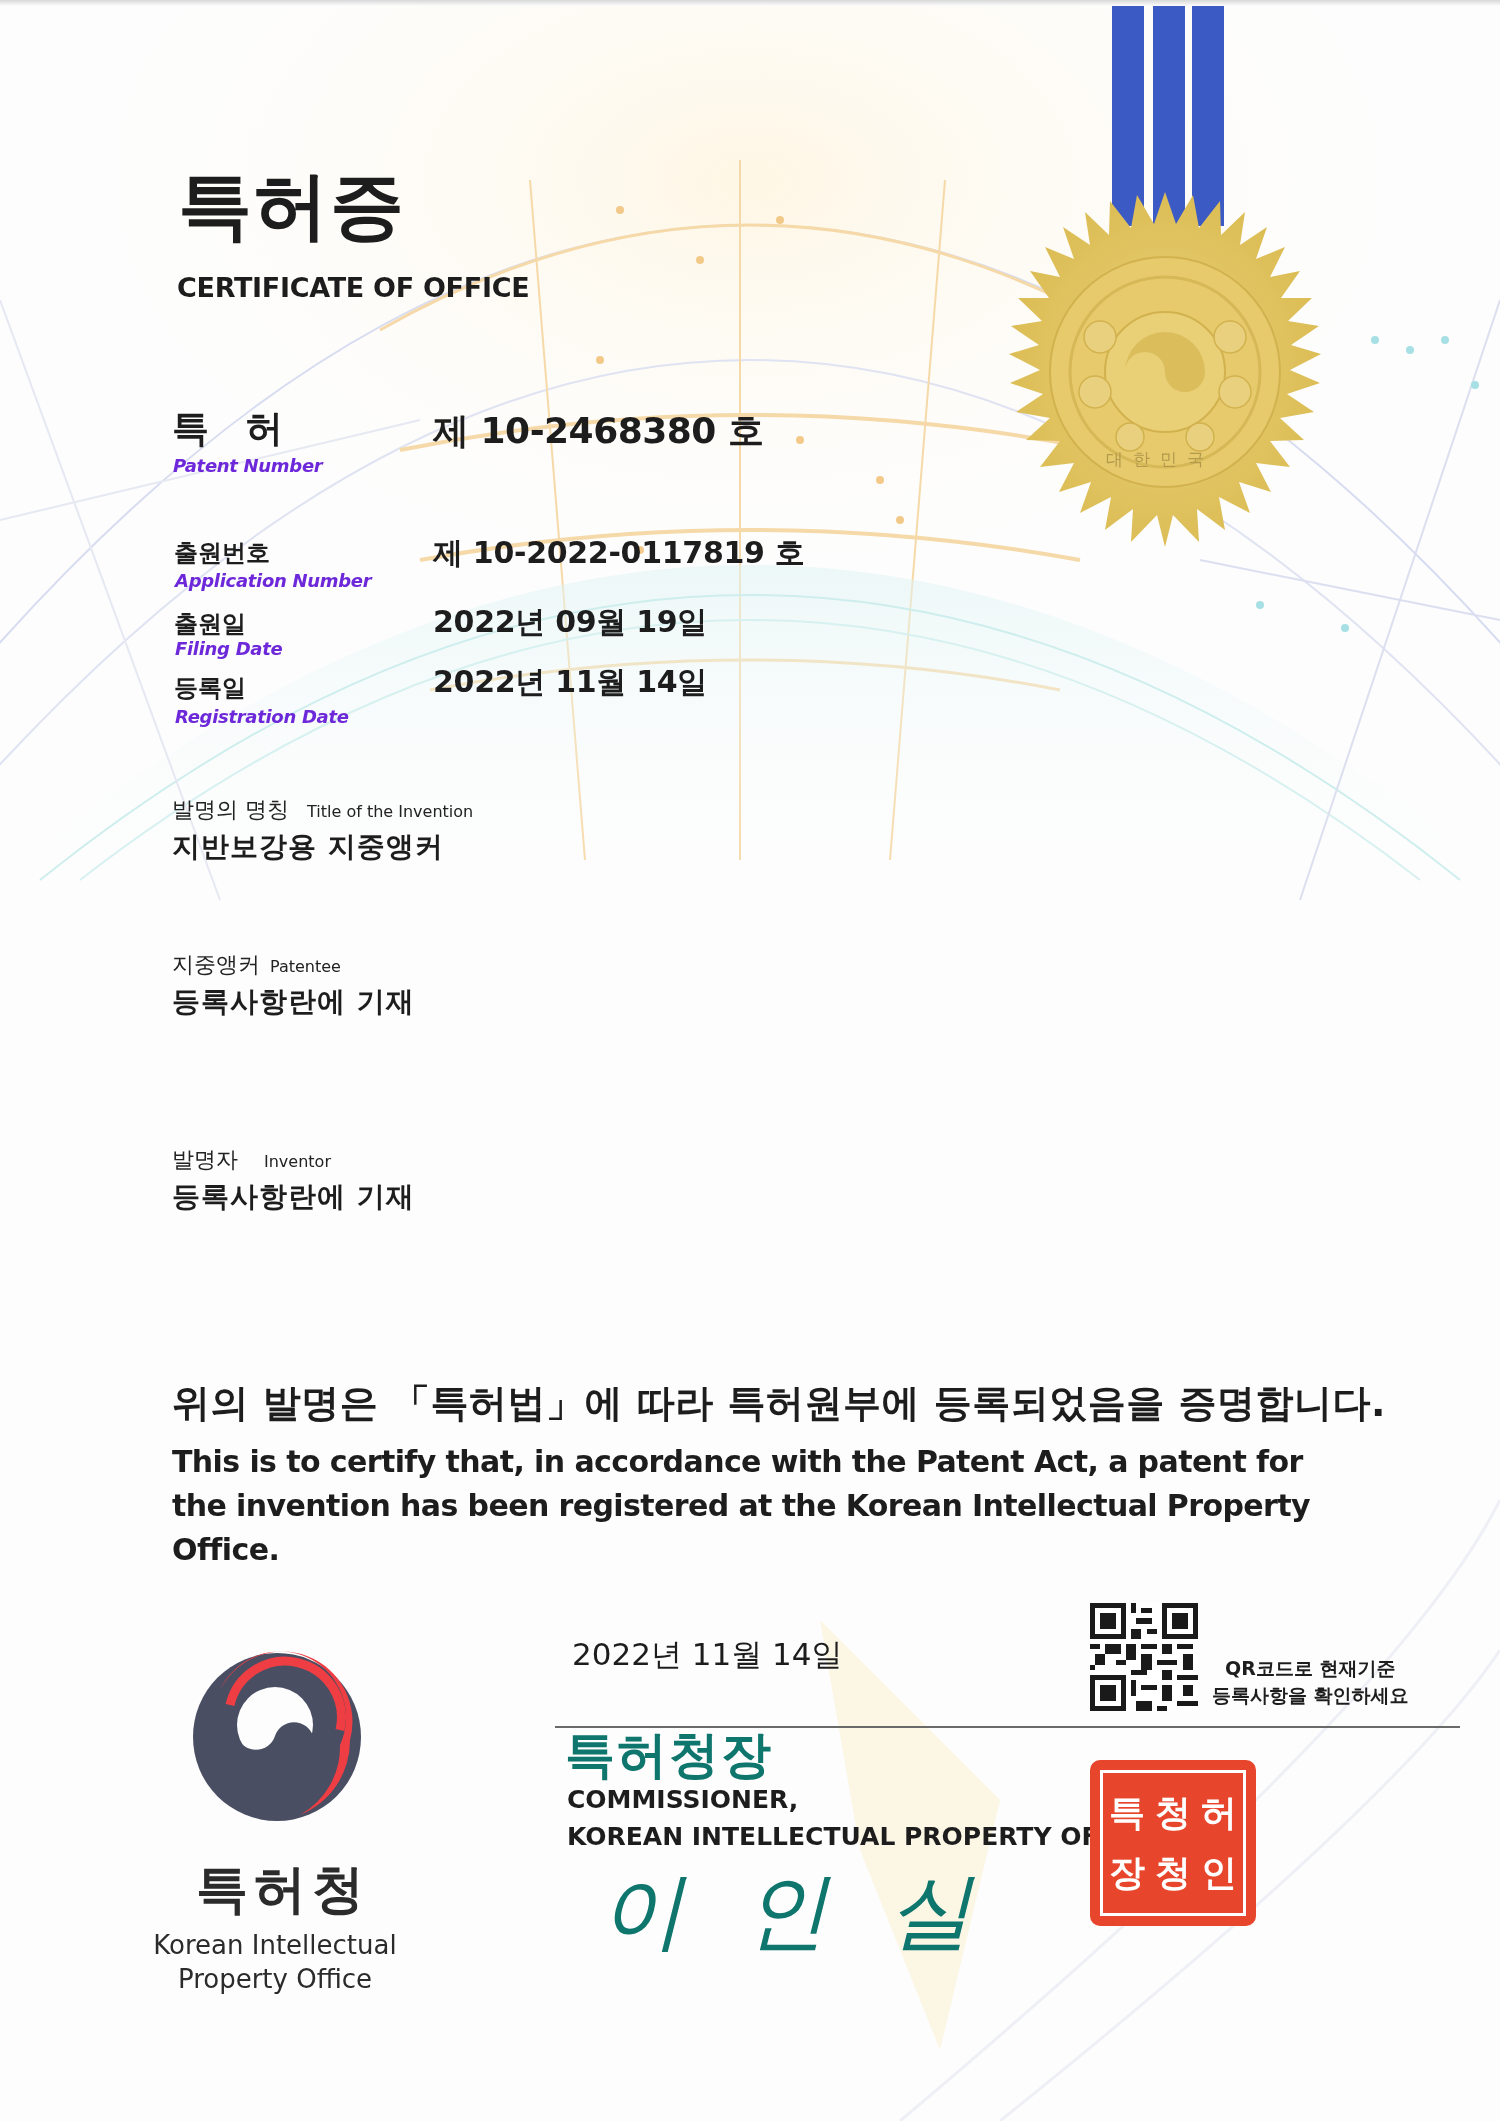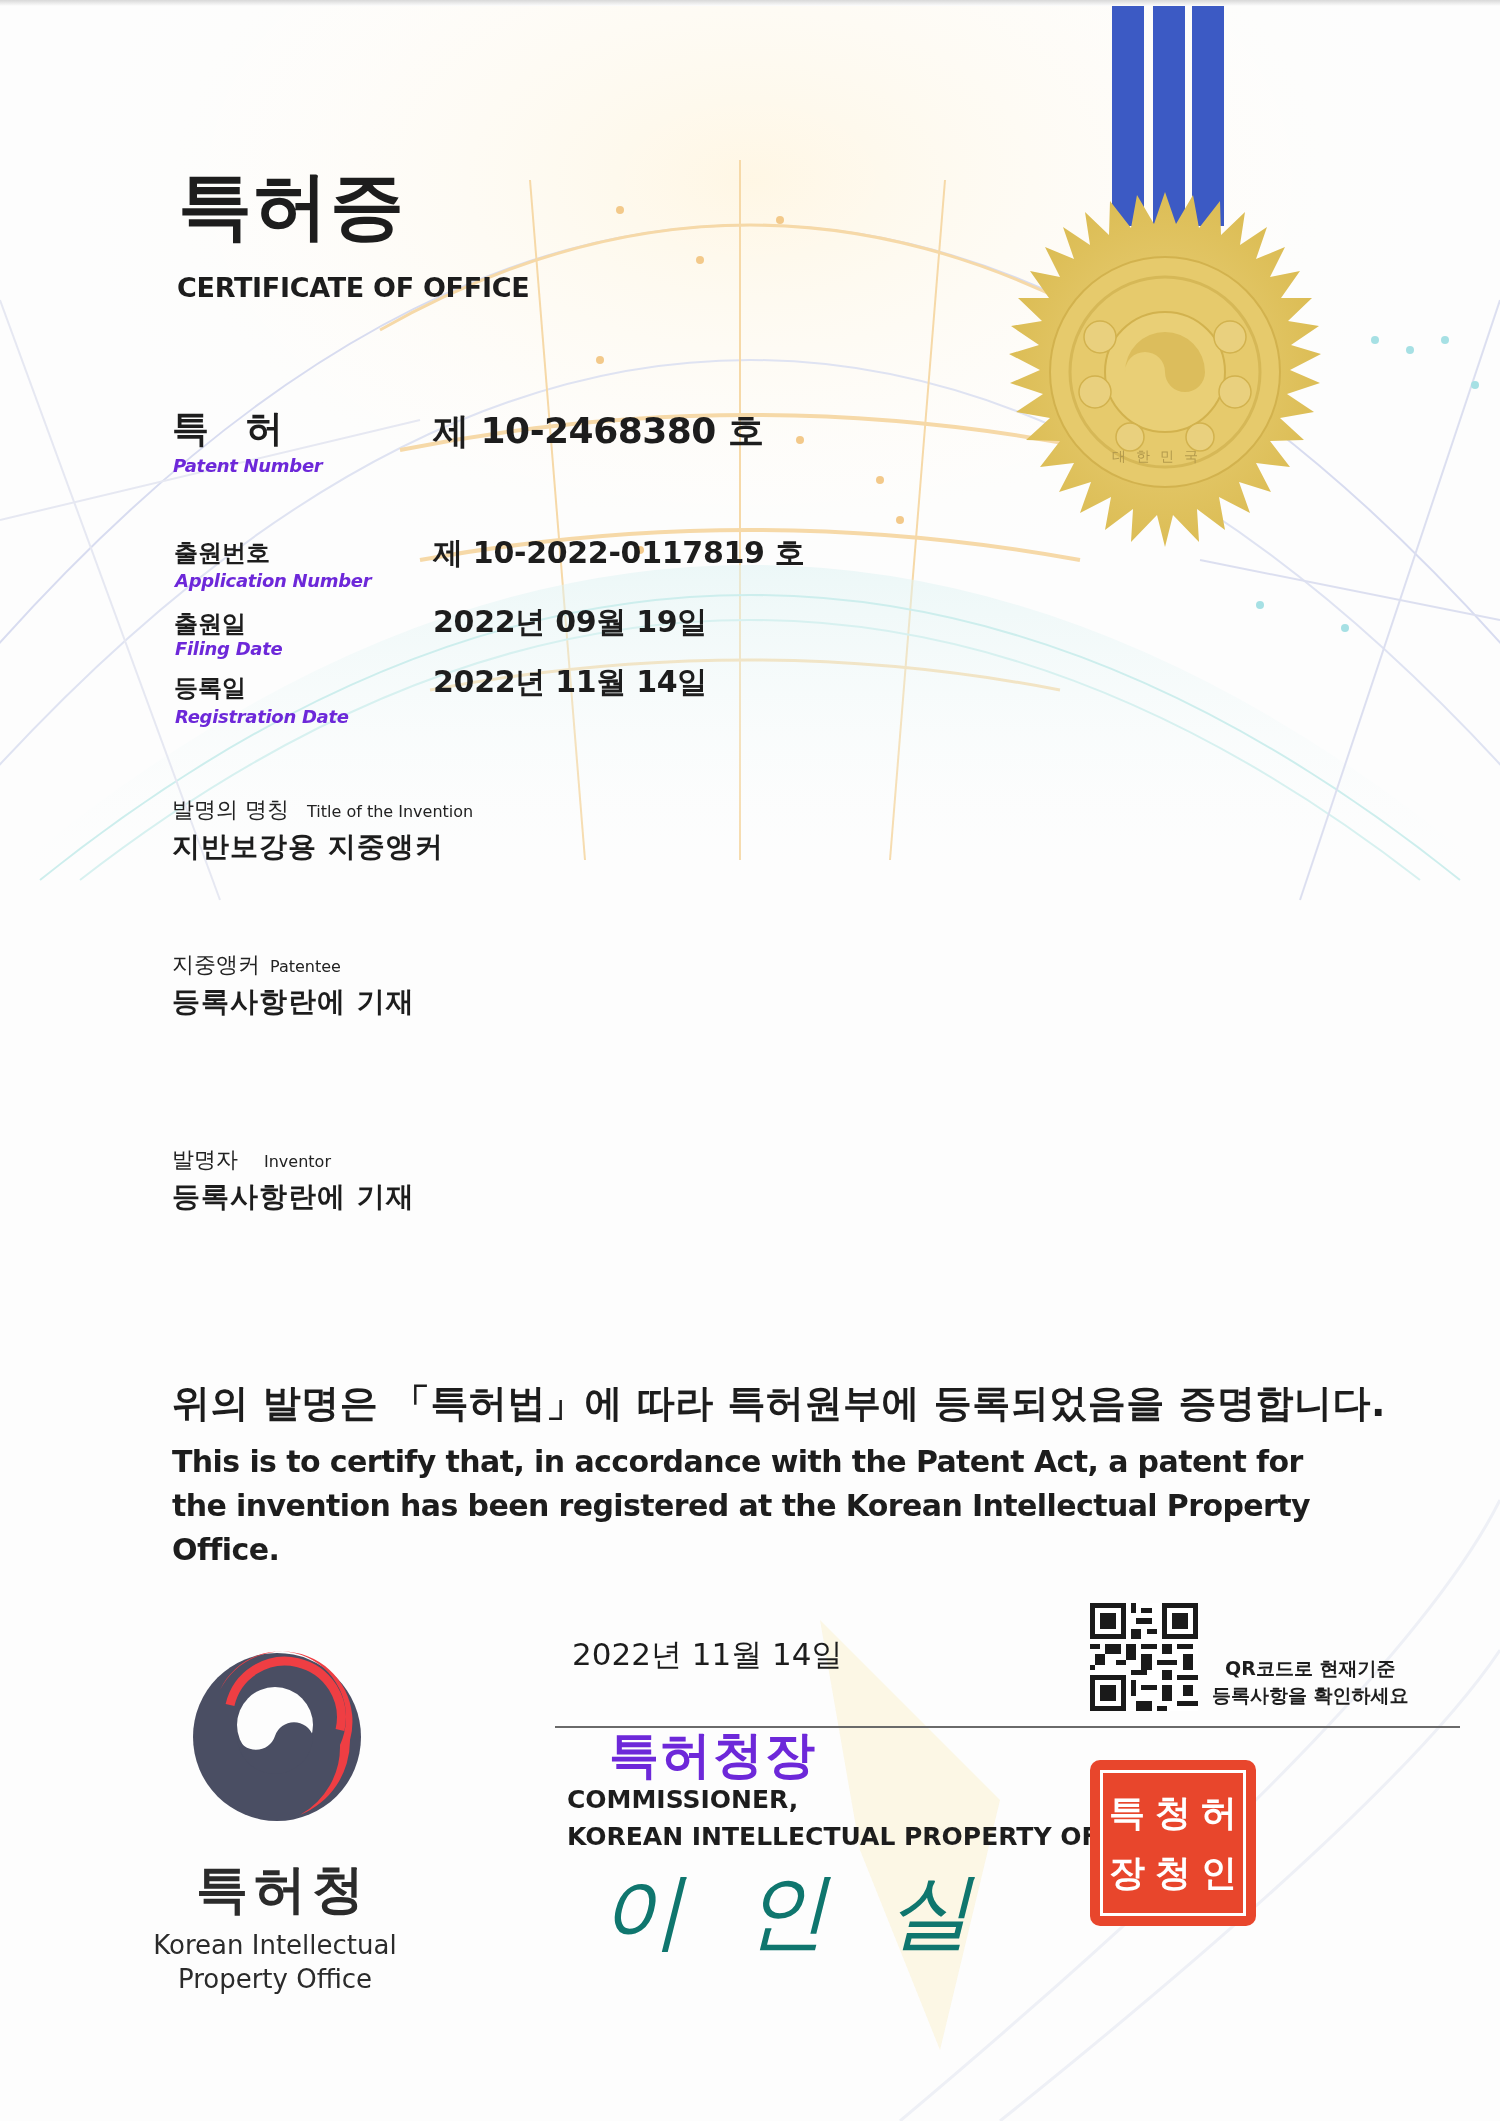--- a/index.html
+++ b/index.html
@@ -25,39 +25,39 @@
 
     .sec-label-ko { font-size: 22px; color: #222; }
     .sec-label-en { font-size: 16px; color: #222; margin-left: 18px; }
     .sec-value { font-size: 28px; font-weight: bold; color: #1d1d1d; letter-spacing: 1px; }
 
     .cert-ko { left: 172px; top: 1378px; font-size: 38px; font-weight: bold; color: #1d1d1d; letter-spacing: 0.5px; white-space: nowrap; }
     .cert-en { left: 172px; top: 1440px; font-size: 30px; font-weight: bold; color: #1d1d1d; line-height: 44px; width: 1180px; letter-spacing: -0.6px; }
 
     .issue-date { left: 572px; top: 1634px; font-size: 31px; color: #1d1d1d; }
     .divider { left: 555px; top: 1726px; width: 905px; height: 2px; background: #6a6a6a; }
-    .commissioner-ko { left: 565px; top: 1722px; font-size: 50px; font-weight: bold; color: #6d28d9; letter-spacing: 2px; margin-left: 44px; }
+    .commissioner-ko { left: 565px; top: 1722px; font-size: 50px; font-weight: bold; color: #0f766e; letter-spacing: 2px; }
     .commissioner-en1 { left: 567px; top: 1785px; font-size: 25px; font-weight: bold; color: #1d1d1d; }
     .commissioner-en2 { left: 567px; top: 1822px; font-size: 25px; font-weight: bold; color: #1d1d1d; }
     .signature { left: 600px; top: 1855px; font-size: 84px; color: #0f766e; font-family: Liberation Sans, sans-serif; letter-spacing: 60px; font-style: italic; }
 
     .kipo-name-ko { left: 196px; top: 1855px; font-size: 52px; font-weight: bold; color: #2b2b2b; letter-spacing: 6px; }
     .kipo-name-en { left: 150px; top: 1928px; width: 250px; text-align: center; font-size: 26px; color: #2b2b2b; line-height: 34px; }
 
     .qr { left: 1090px; top: 1603px; width: 108px; height: 108px; }
     .qr-text { left: 1212px; top: 1655px; font-size: 19px; font-weight: bold; color: #1d1d1d; text-align: center; line-height: 27px; }
 
     .seal-red { left: 1090px; top: 1760px; width: 166px; height: 166px; background: #e8462c; border-radius: 10px; }
     .seal-red-inner { position: absolute; left: 10px; top: 10px; width: 146px; height: 146px; border: 3px solid #fff; box-sizing: border-box; display: flex; flex-wrap: wrap; align-content: center; justify-content: center; }
     .seal-red-char { width: 46px; text-align: center; font-size: 36px; font-weight: bold; color: #fff; line-height: 60px; }
 
     .ribbon { left: 1112px; top: 6px; width: 32px; height: 220px; background: #3c5ac4; }
 
     .gold-seal { left: 980px; top: 192px; width: 370px; height: 370px; }
-    .gold-seal-text { left: 1105px; top: 448px; width: 110px; text-align: center; font-size: 14px; color: #b39a4d; letter-spacing: 10px; }
+    .gold-seal-text { left: 1105px; top: 448px; width: 110px; text-align: center; font-size: 17px; color: #b39a4d; letter-spacing: 10px; }
   </style>
 </head>
 <body>
 
 <svg class="bg-layer" viewBox="0 0 1500 2121" xmlns="http://www.w3.org/2000/svg">
   <defs>
     <radialGradient id="warm" cx="0.5" cy="0.2" r="0.5">
       <stop offset="0" stop-color="#fff6e2" stop-opacity="0.9"></stop>
       <stop offset="1" stop-color="#ffffff" stop-opacity="0"></stop>
     </radialGradient>

